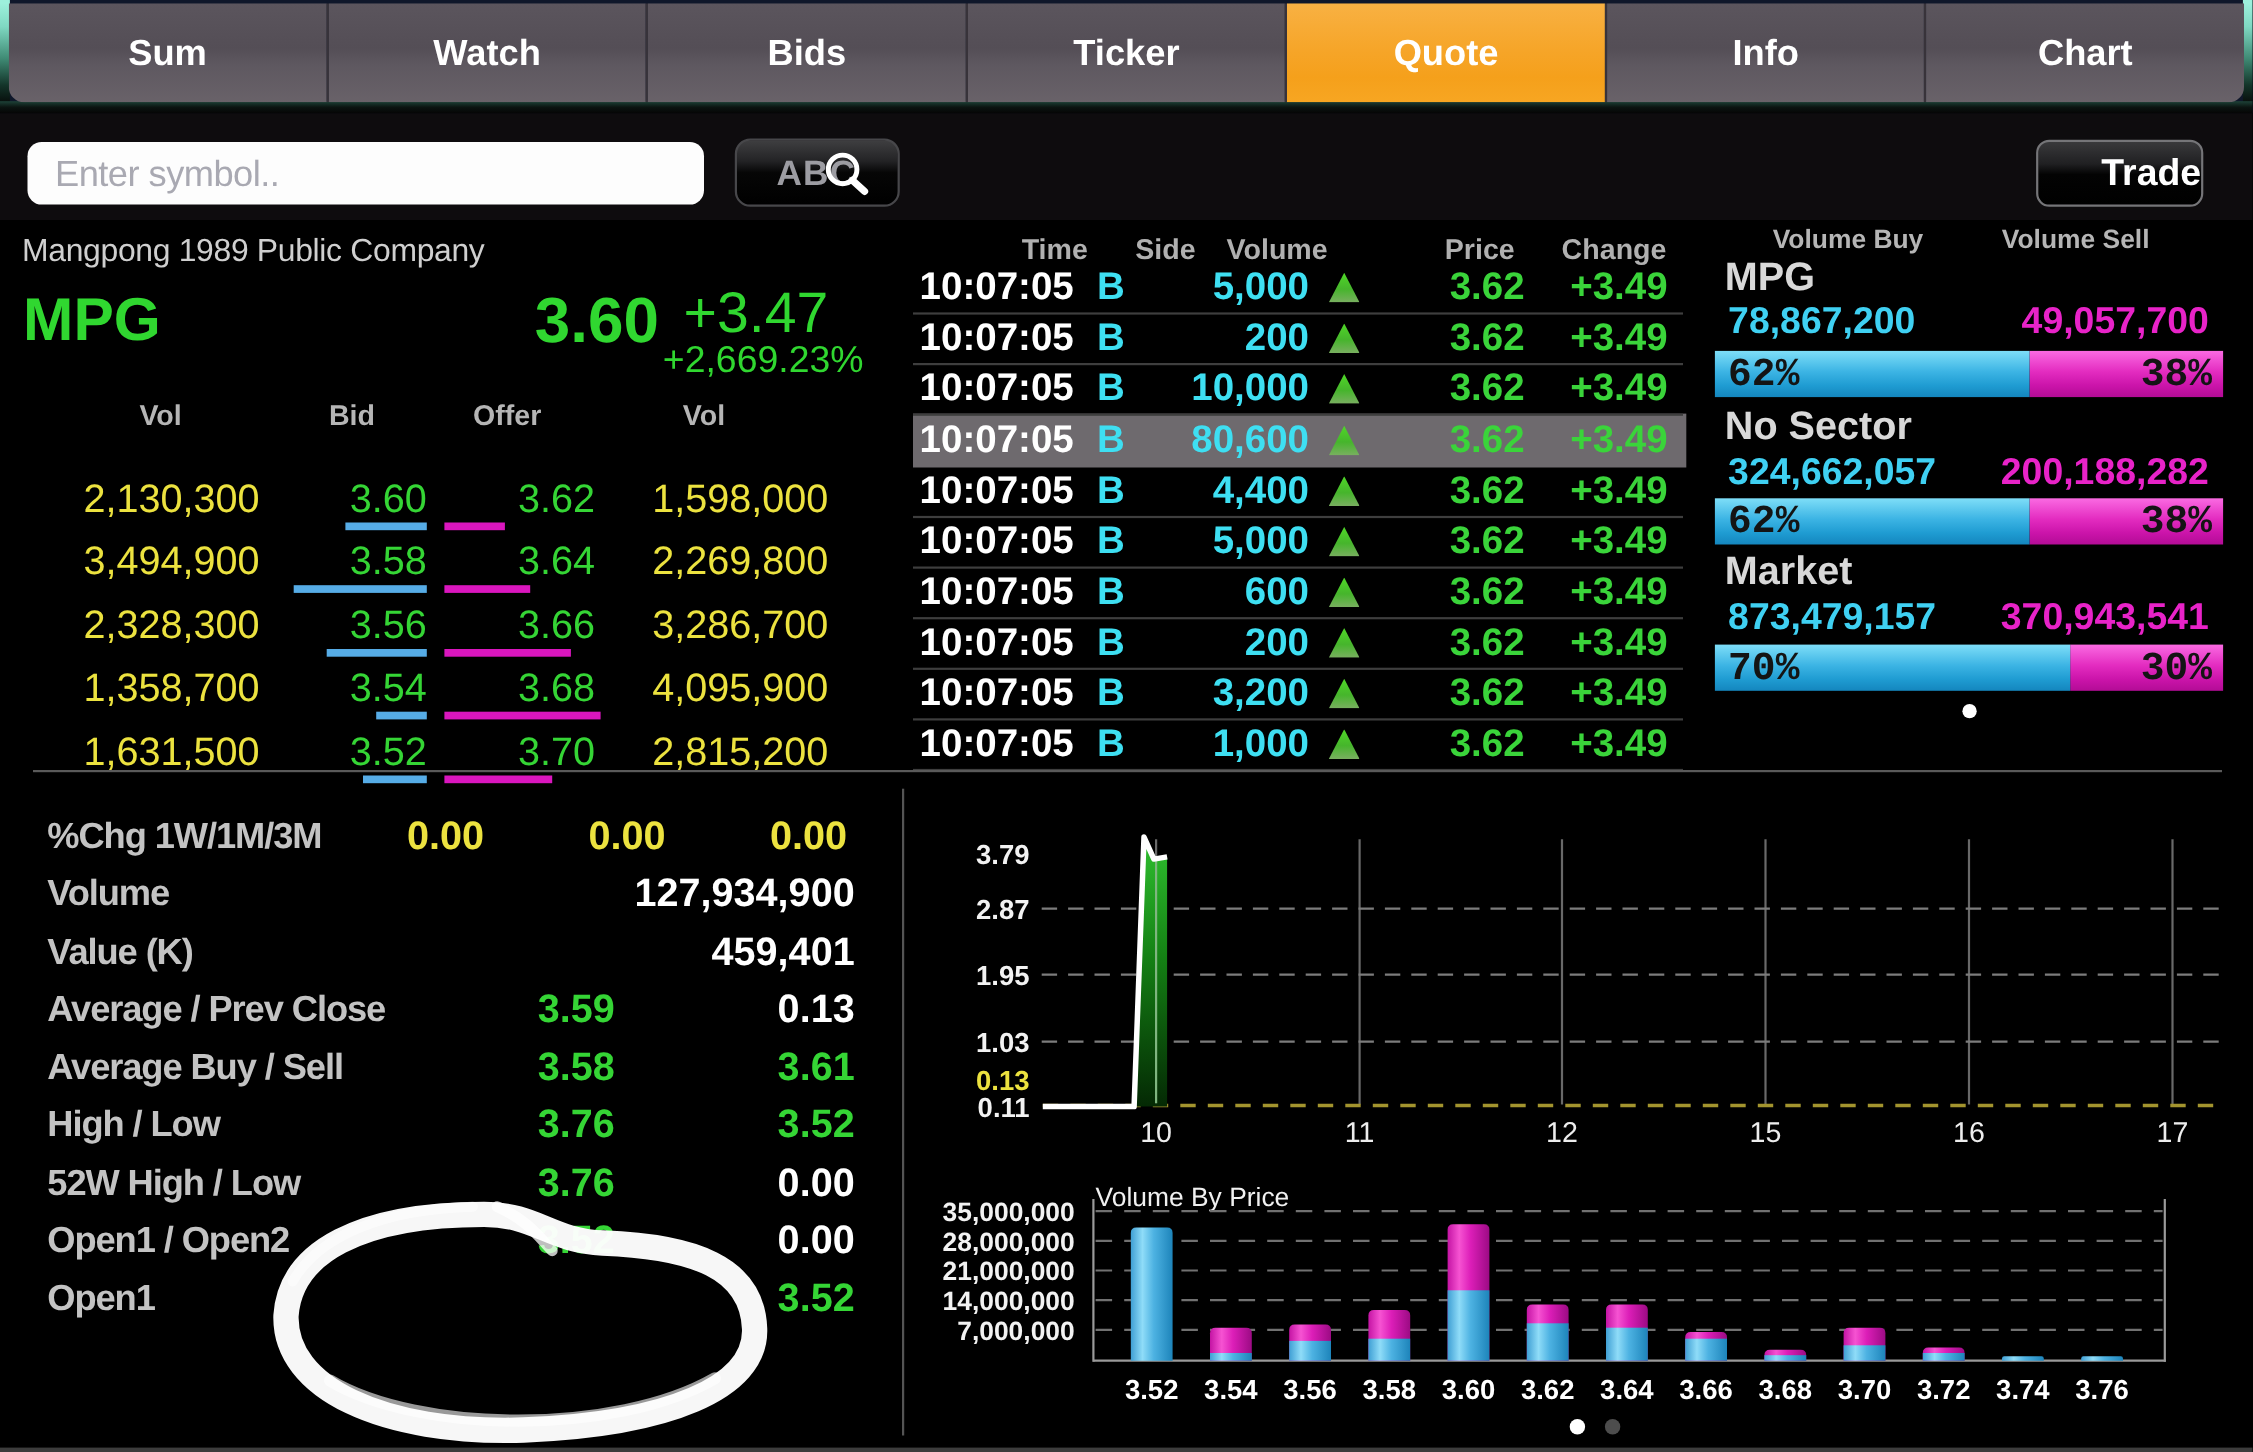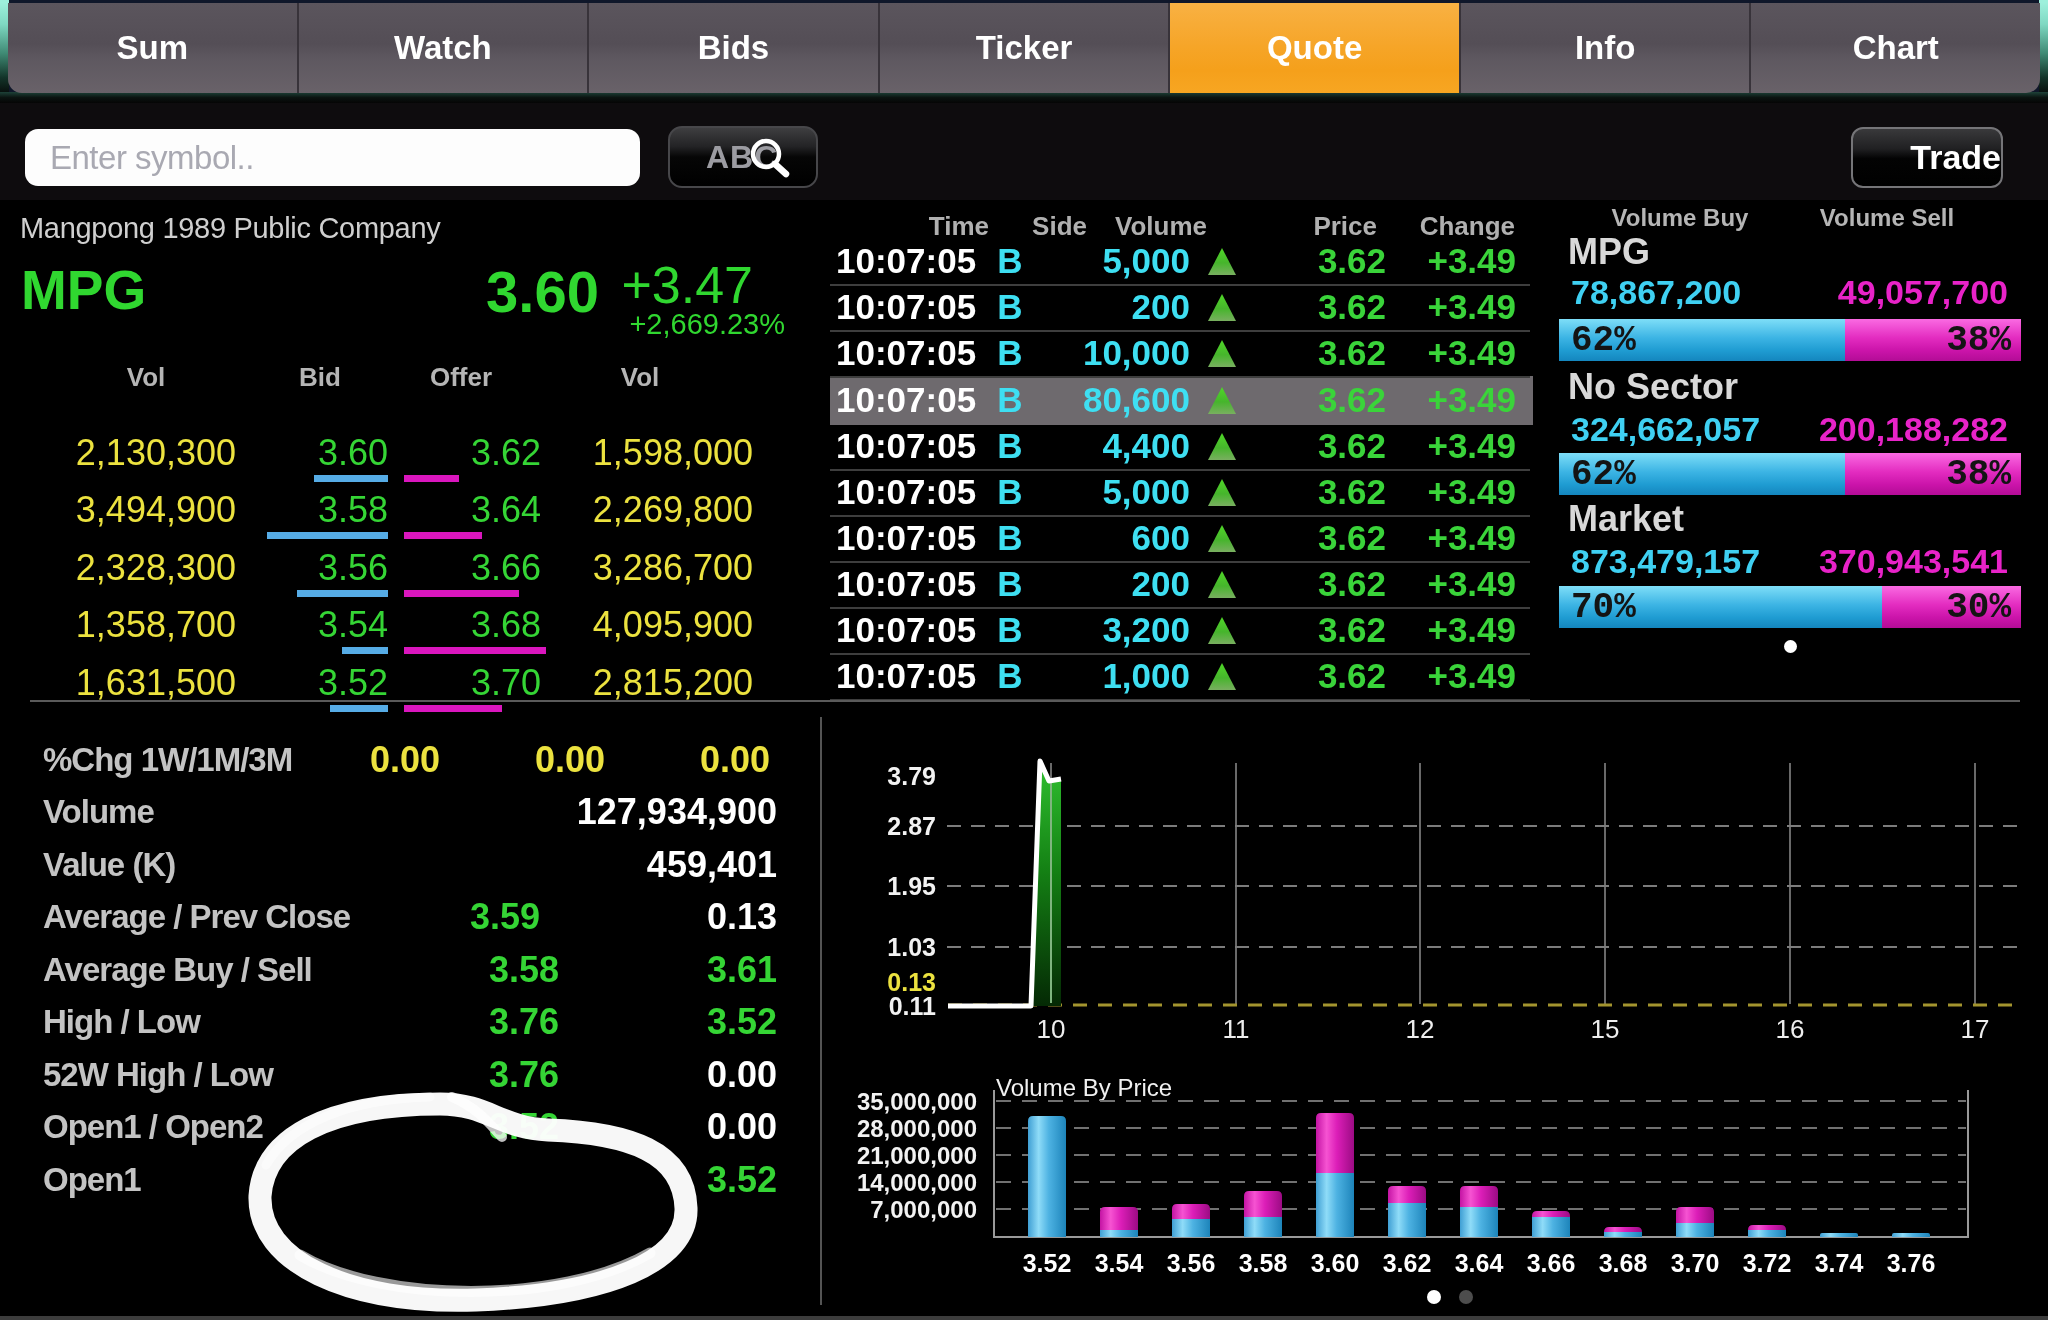--- a/index.html
+++ b/index.html
@@ -31,21 +31,21 @@
 #abctext{position:absolute;left:36px;top:0;height:58px;line-height:58px;font-size:32px;font-weight:bold;color:#9c9ca2;letter-spacing:1px;}
 #tradebtn{position:absolute;left:1851px;top:24px;width:152px;height:61px;border-radius:12px;
   background:linear-gradient(180deg,#39393b 0%,#202022 35%,#030303 52%,#000 100%);
   border:2px solid #757578;box-sizing:border-box;text-align:right;line-height:57px;
   font-size:34px;font-weight:bold;color:#fff;}
 
 .co{position:absolute;left:20px;top:212px;font-size:29px;letter-spacing:-0.3px;color:#cfcfcf;}
 .sym{position:absolute;left:21px;top:258px;font-size:55px;font-weight:bold;color:#30d730;}
 .last{position:absolute;left:380px;top:258px;width:219px;text-align:right;font-size:58px;font-weight:bold;color:#30d730;}
 .chg{position:absolute;left:590px;top:255px;width:163px;text-align:right;font-size:52px;color:#30d730;}
-.chgp{position:absolute;left:550px;top:308px;width:235px;text-align:right;font-size:29px;color:#30d730;}
+.chgp{position:absolute;left:550px;top:308px;width:235px;text-align:right;font-size:34px;color:#30d730;}
 
 .bh{position:absolute;top:362px;font-size:26px;font-weight:bold;color:#b5b5b5;width:120px;text-align:center;}
 .brow{position:absolute;left:0;width:820px;height:50px;margin-top:21px;}
 .brow span{position:absolute;top:0;text-align:right;font-size:36px;line-height:48px;}
 .bv1{left:26px;width:210px;color:#ece23f;}
 .bbid{left:238px;width:150px;color:#35d535;}
 .boff{left:391px;width:150px;color:#35d535;}
 .bv2{left:553px;width:200px;color:#ece23f;}
 .ul{position:absolute;height:7px;}
 .ulb{background:#56ace6;}
@@ -306,21 +306,21 @@
   <div class="srow" style="top:786px">
     <span class="lb">Volume</span>
     <span class="v wht" style="left:477px;width:300px">127,934,900</span>
   </div>
   <div class="srow" style="top:839px">
     <span class="lb">Value (K)</span>
     <span class="v wht" style="left:477px;width:300px">459,401</span>
   </div>
   <div class="srow" style="top:891px">
     <span class="lb">Average / Prev Close</span>
-    <span class="v grn" style="left:340px;width:200px">3.59</span>
+    <span class="v grn" style="left:359px;width:200px">3.59</span>
     <span class="v wht" style="left:577px;width:200px">0.13</span>
   </div>
   <div class="srow" style="top:944px">
     <span class="lb">Average Buy / Sell</span>
     <span class="v grn" style="left:359px;width:200px">3.58</span>
     <span class="v grn" style="left:577px;width:200px">3.61</span>
   </div>
   <div class="srow" style="top:996px">
     <span class="lb">High / Low</span>
     <span class="v grn" style="left:359px;width:200px">3.76</span>

